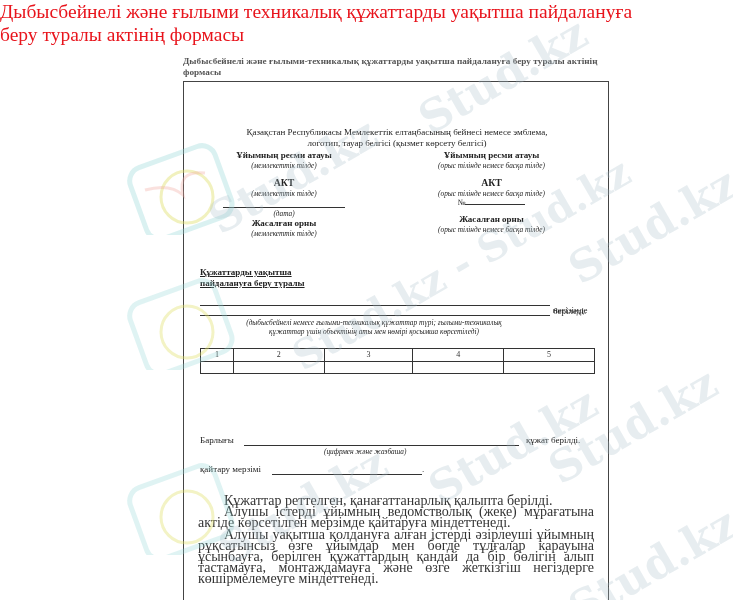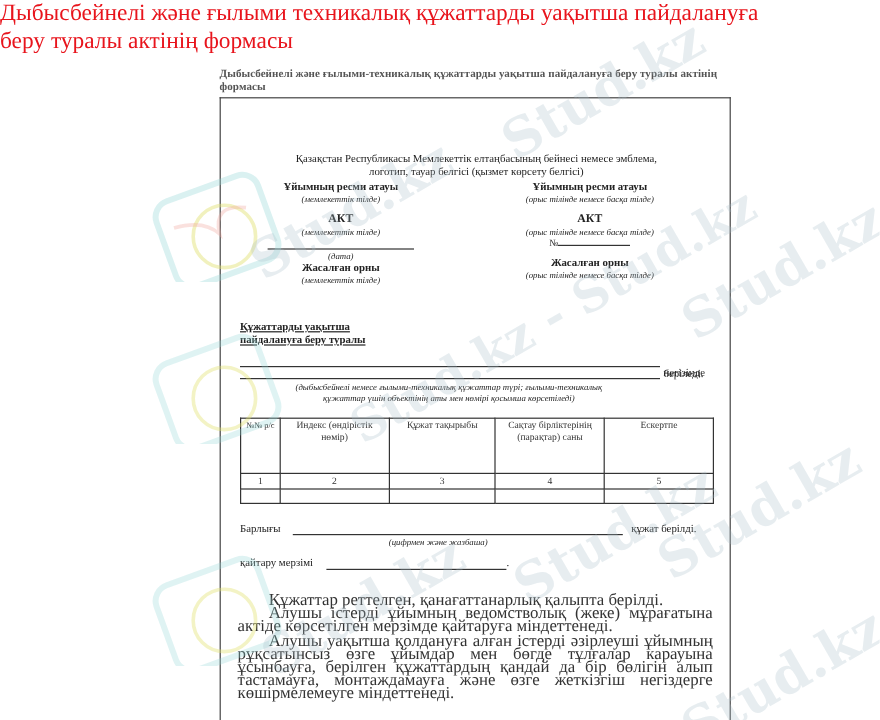--- a/index.html
+++ b/index.html
@@ -76,27 +76,20 @@
 
   <table class="reg">
     <colgroup>
       <col style="width:33px">
         <col style="width:91px">
         <col style="width:89px">
         <col style="width:91px">
         <col style="width:91px">
     </colgroup>
     <tbody>
-        <tr style="height:46px;">
-      <td style="font-size:7px;">№№ р/с</td>
-      <td>Индекс (өндірістік нөмір)</td>
-      <td>Құжат тақырыбы</td>
-      <td>Сақтау бірліктерінің (парақтар) саны</td>
-      <td>Ескертпе</td>
-    </tr>
     <tr>
       <td>1</td>
       <td>2</td>
       <td>3</td>
       <td>4</td>
       <td>5</td>
     </tr>
     <tr style="height:12px;">
       <td></td>
       <td></td>

